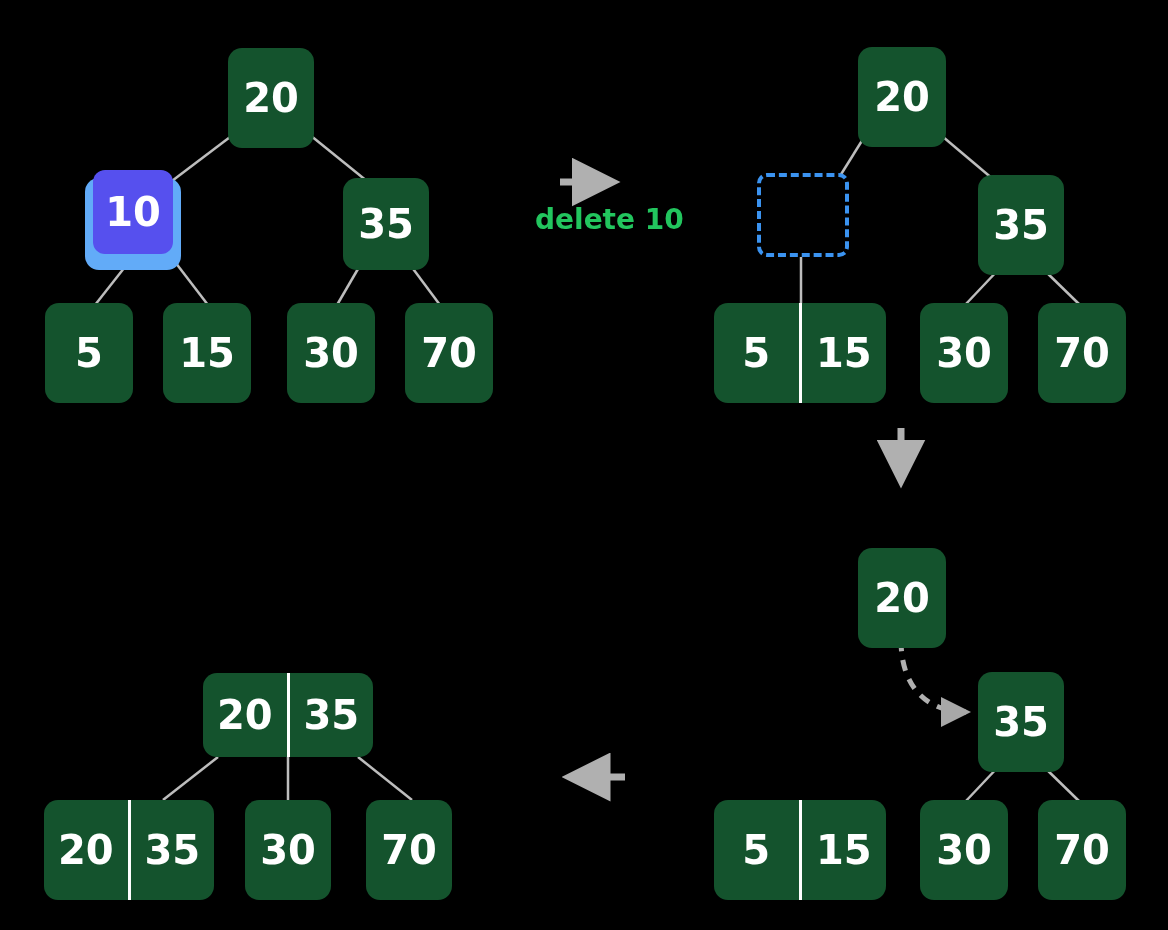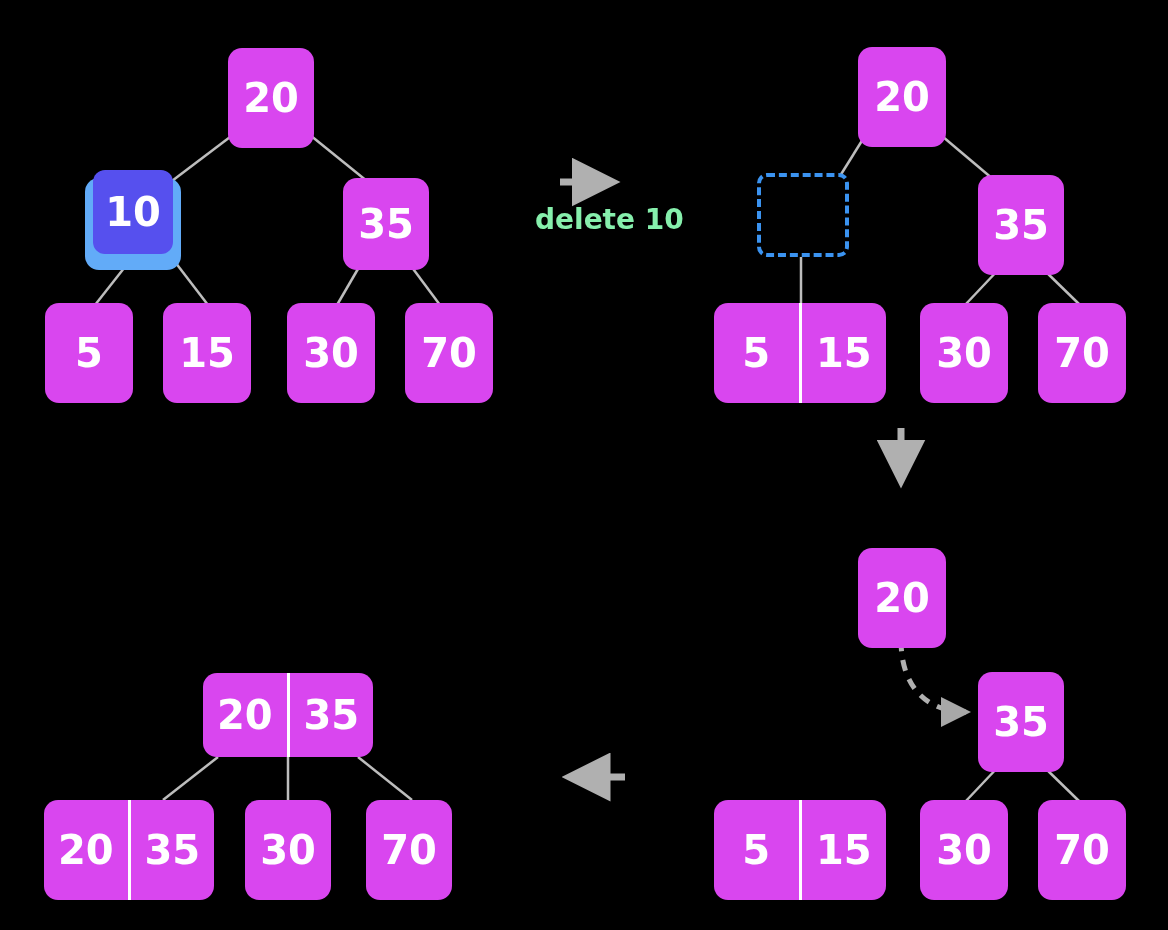--- a/index.html
+++ b/index.html
@@ -23,21 +23,21 @@
     height: 930px;
     pointer-events: none;
   }
   .node {
     position: absolute;
     box-sizing: border-box;
     display: flex;
     align-items: center;
     justify-content: center;
     border-radius: 14px;
-    background: #d946ef;
+    background: #14532d;
     color: #ffffff;
     font-weight: bold;
     font-size: 40px;
     letter-spacing: 0px;
     z-index: 3;
   }
   .node.dual {
     padding: 0;
   }
   .node .cell {
@@ -65,21 +65,21 @@
     align-items: center;
     justify-content: center;
   }
   .node.empty {
     background: transparent;
     border: 4px dashed #3B93F0;
     border-radius: 10px;
   }
   .arrow-label {
     position: absolute;
-    color: #86efac;
+    color: #22c55e;
     font-weight: bold;
     font-size: 28px;
     white-space: nowrap;
     z-index: 4;
   }
 </style>
 </head>
 <body>
 
 <div id="canvas">

